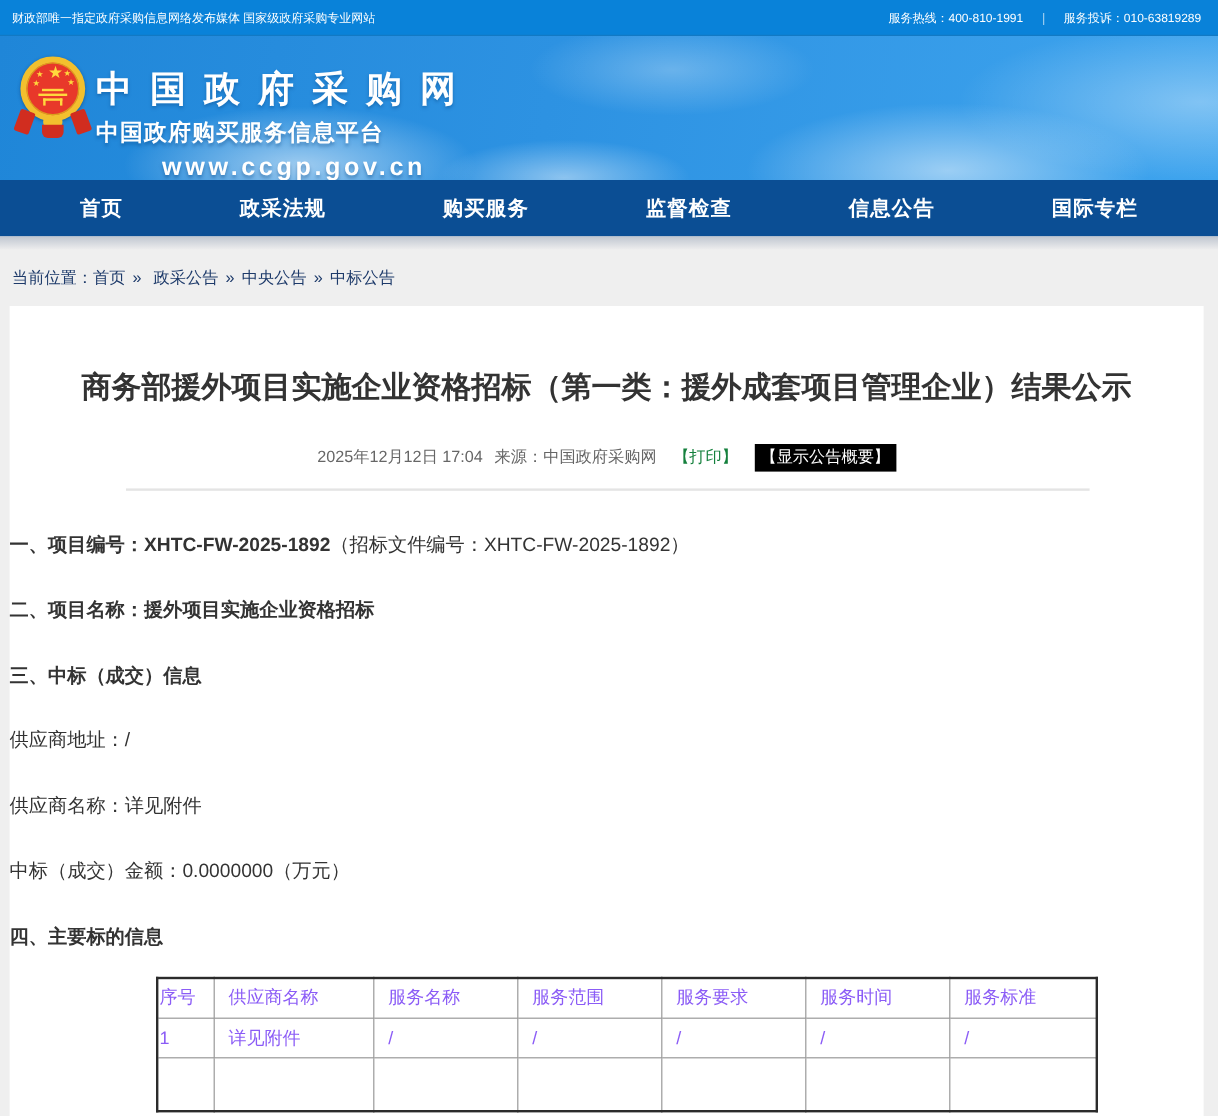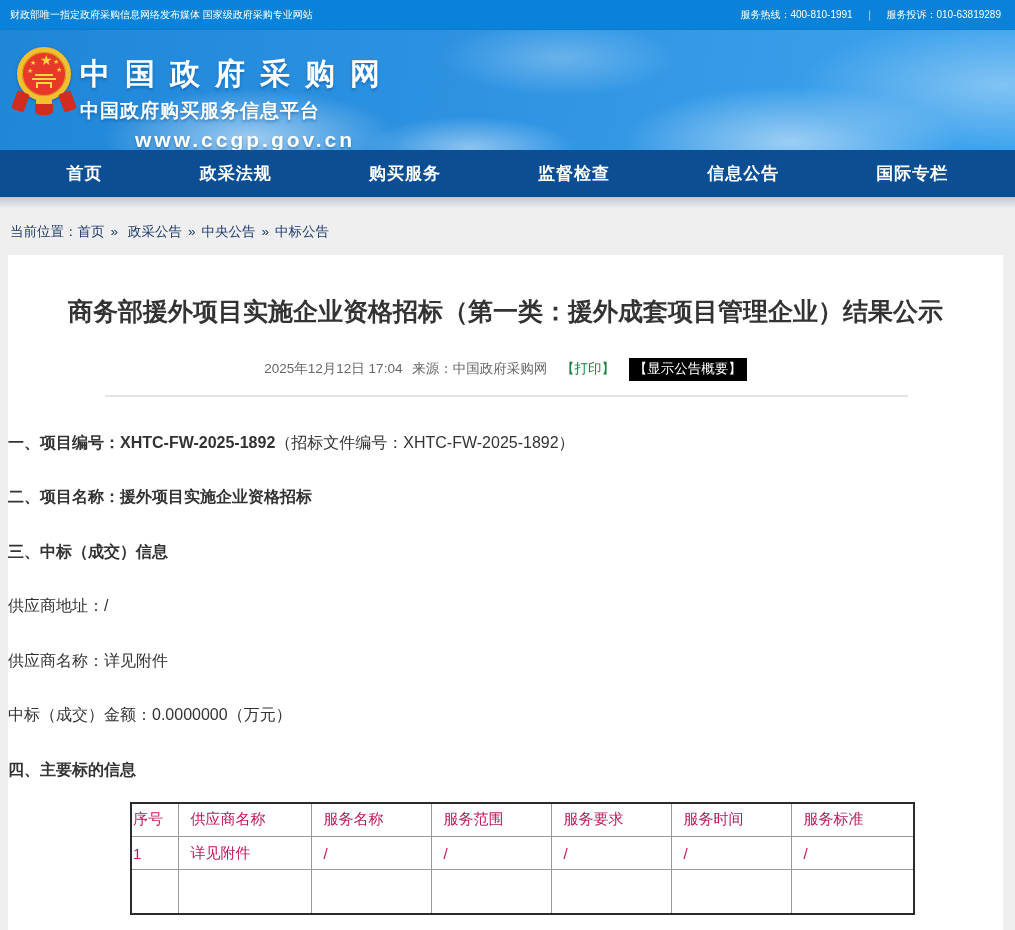--- a/index.html
+++ b/index.html
@@ -84,21 +84,21 @@
   }
   .breadcrumb a { color:#1d3a6a; text-decoration:none; cursor:pointer; }
   .breadcrumb .bc-sep { margin:0 6px; color:#1d3a6a; }
   .breadcrumb .bc-sep.first { margin-right:10px; }
 
   
   .main-card {
     margin-left:8px; width:995px; height:675px; background:#fff; overflow:hidden;
   }
   .article-title {
-    margin:0; padding:40px 30px 0; text-align:center;
+    margin:0; padding:52px 30px 0; text-align:center;
     font-size:25px; font-weight:bold; color:#333; line-height:1.3;
   }
   .article-meta {
     margin-top:30px; text-align:center; font-size:13.5px; color:#666;
   }
   .article-meta .meta-date { margin-right:6px; }
   .article-meta .meta-print { color:#15803d; margin-left:10px; cursor:pointer; }
   .summary-btn {
     display:inline-block; margin-left:10px; padding:2px 5px 3px;
     background:#000000; color:#fff; font-size:13.5px; border:none; cursor:pointer;
@@ -109,21 +109,21 @@
   .article-body { font-size:16px; color:#333; }
   .article-body p { margin:0; padding:37px 0 0; line-height:1.1; }
   .article-body .b { font-weight:bold; }
 
   
   .info-table {
     margin:23px 0 0 122px; border-collapse:collapse; table-layout:fixed; width:783px;
     border:2px solid #2b2b2b;
   }
   .info-table th, .info-table td {
-    border:1px solid #999; font-size:15px; font-weight:normal; color:#be185d;
+    border:1px solid #999; font-size:15px; font-weight:normal; color:#8b5cf6;
     text-align:left; padding:0 4px 0 12px; overflow:hidden; white-space:nowrap;
   }
   .info-table th { height:34px; }
   .info-table td { height:33px; }
   .info-table tr.empty-row td { height:44px; }
   .info-table th:first-child, .info-table td:first-child { padding-left:1px; }
 </style>
 </head>
 <body>
 

